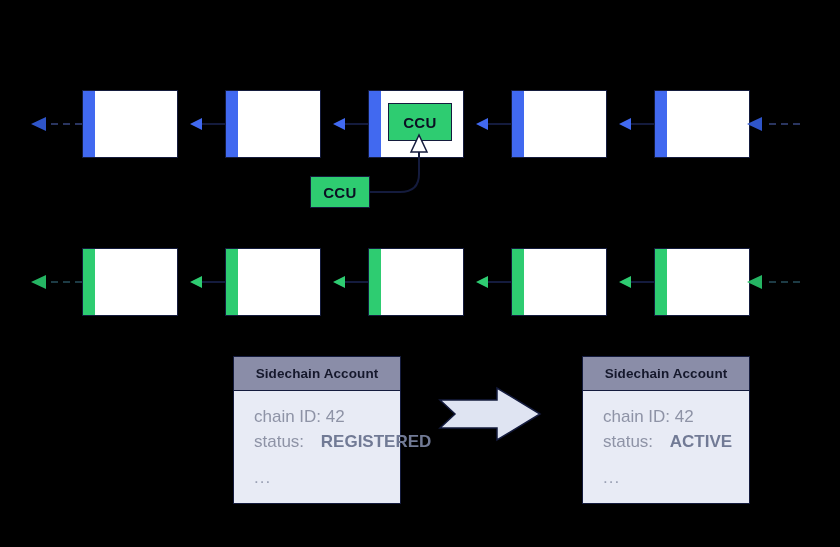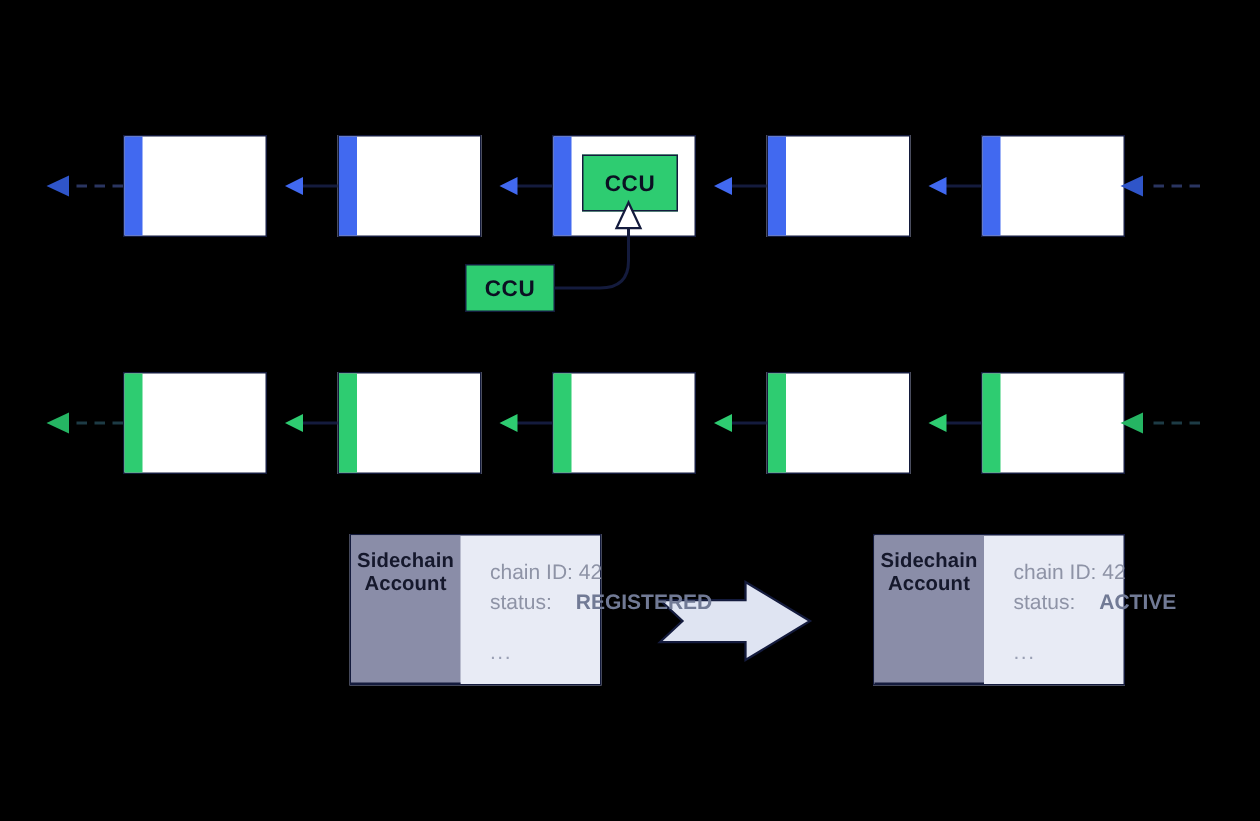--- a/index.html
+++ b/index.html
@@ -65,35 +65,35 @@
   }
 
   
   .account-card {
     position: absolute;
     box-sizing: border-box;
     width: 168px;
     border: 1.5px solid #141b3d;
     background: #e8ebf5;
     display: flex;
-    flex-direction: row;
+    flex-direction: column;
   }
   .account-card .card-header {
     background: #8a8da8;
     border-bottom: 1.5px solid #141b3d;
     color: #15182c;
     font-size: 13.5px;
     font-weight: bold;
     text-align: center;
     padding: 9px 4px 9px;
     letter-spacing: 0.1px;
   }
   .account-card .card-body {
     padding: 14px 0 12px 20px;
-    font-size: 14px;
+    font-size: 17px;
     line-height: 1.45;
     color: #8e93a6;
   }
   .account-card .card-body .row { white-space: nowrap; }
   .account-card .card-body .val {
     color: #717a95;
     font-weight: bold;
     padding-left: 12px;
   }
   .account-card .card-body .ellipsis {

